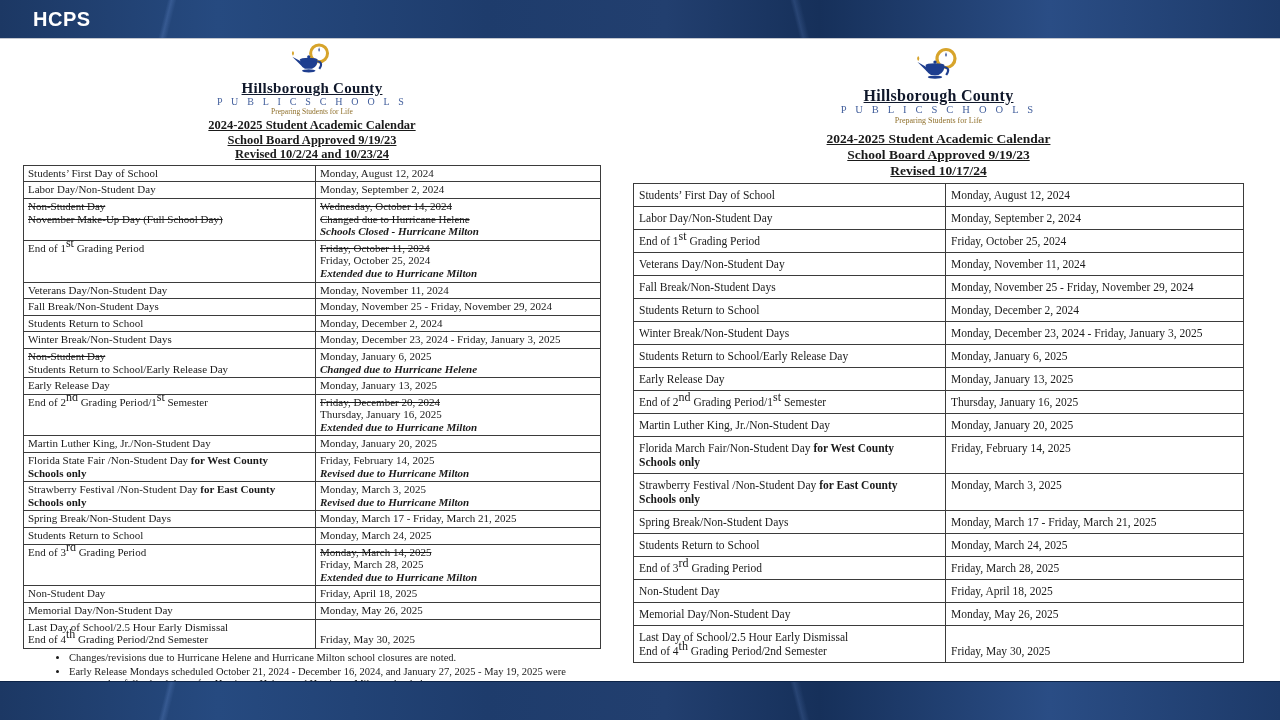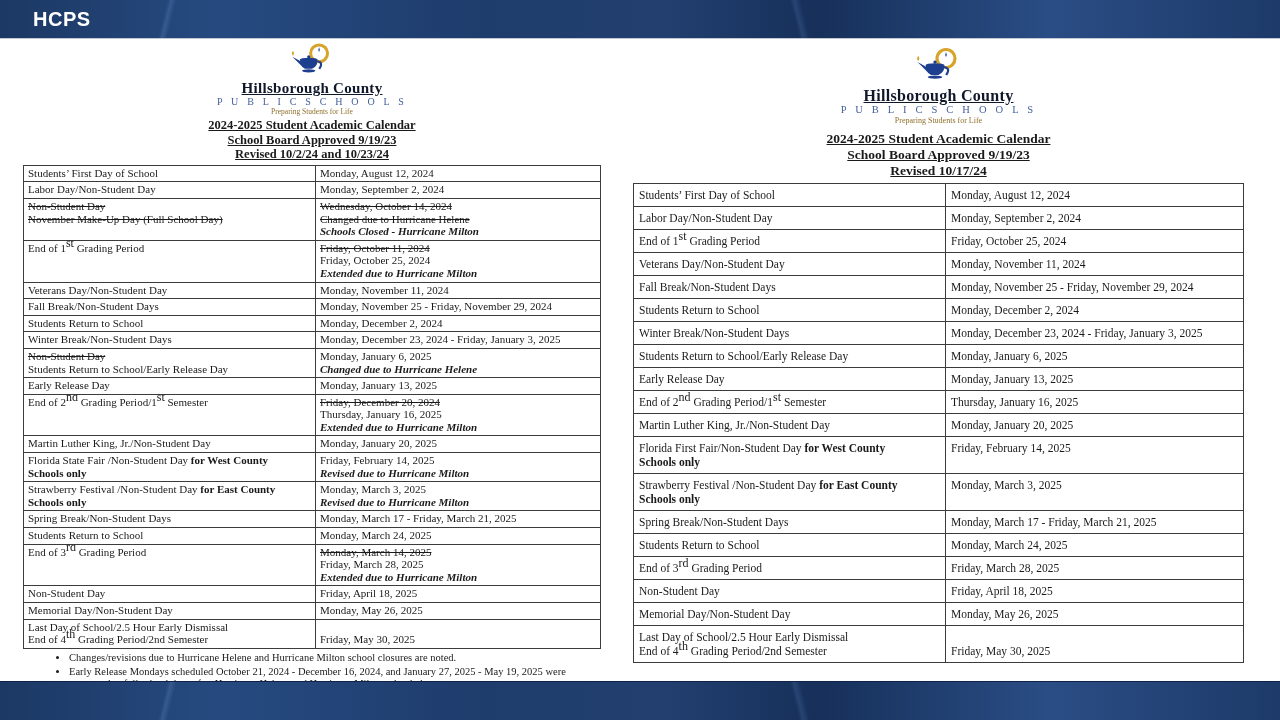--- a/index.html
+++ b/index.html
@@ -396,21 +396,21 @@
         <tr>
           <td>
             <div class="line"><span>Martin Luther King, Jr./Non-Student Day</span></div>
           </td>
           <td>
             <div class="line"><span>Monday, January 20, 2025</span></div>
           </td>
         </tr>
         <tr>
           <td>
-            <div class="line"><span>Florida First Fair/Non-Student Day </span><span class="bold">for West County</span></div>
+            <div class="line"><span>Florida March Fair/Non-Student Day </span><span class="bold">for West County</span></div>
             <div class="line"><span class="bold">Schools only</span></div>
           </td>
           <td>
             <div class="line"><span>Friday, February 14, 2025</span></div>
           </td>
         </tr>
         <tr>
           <td>
             <div class="line"><span>Strawberry Festival /Non-Student Day </span><span class="bold">for East County</span></div>
             <div class="line"><span class="bold">Schools only</span></div>

